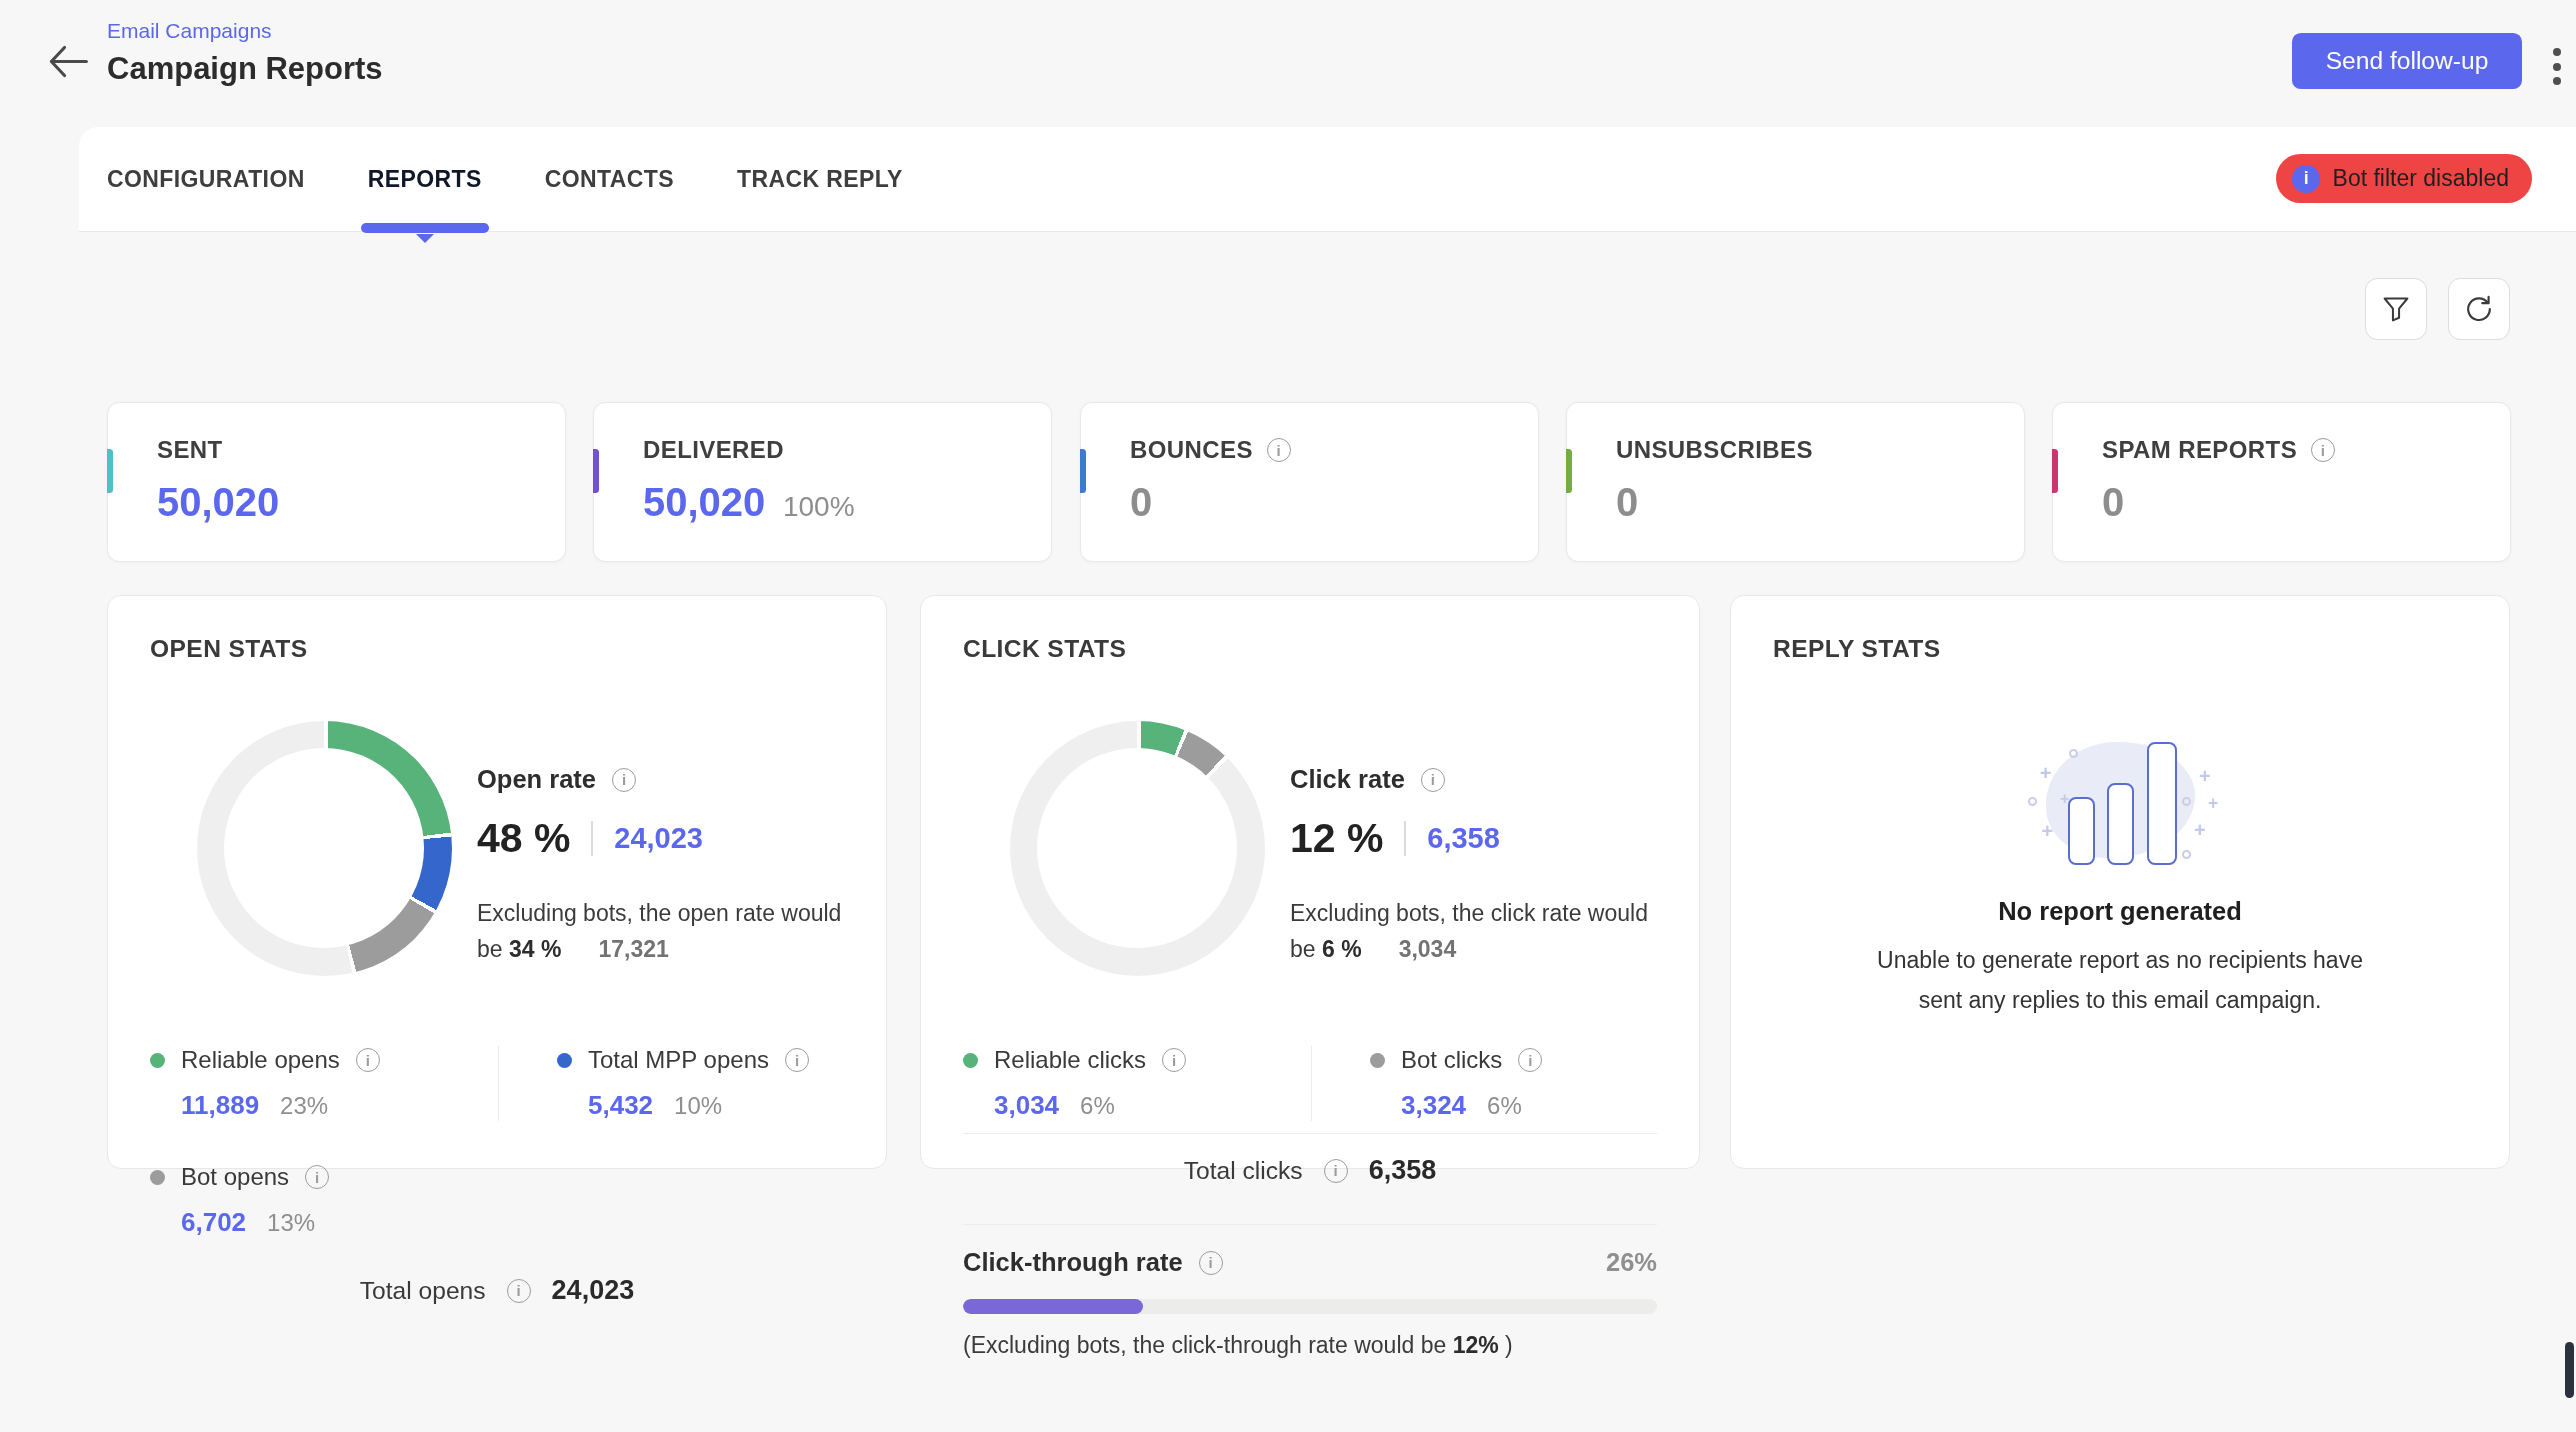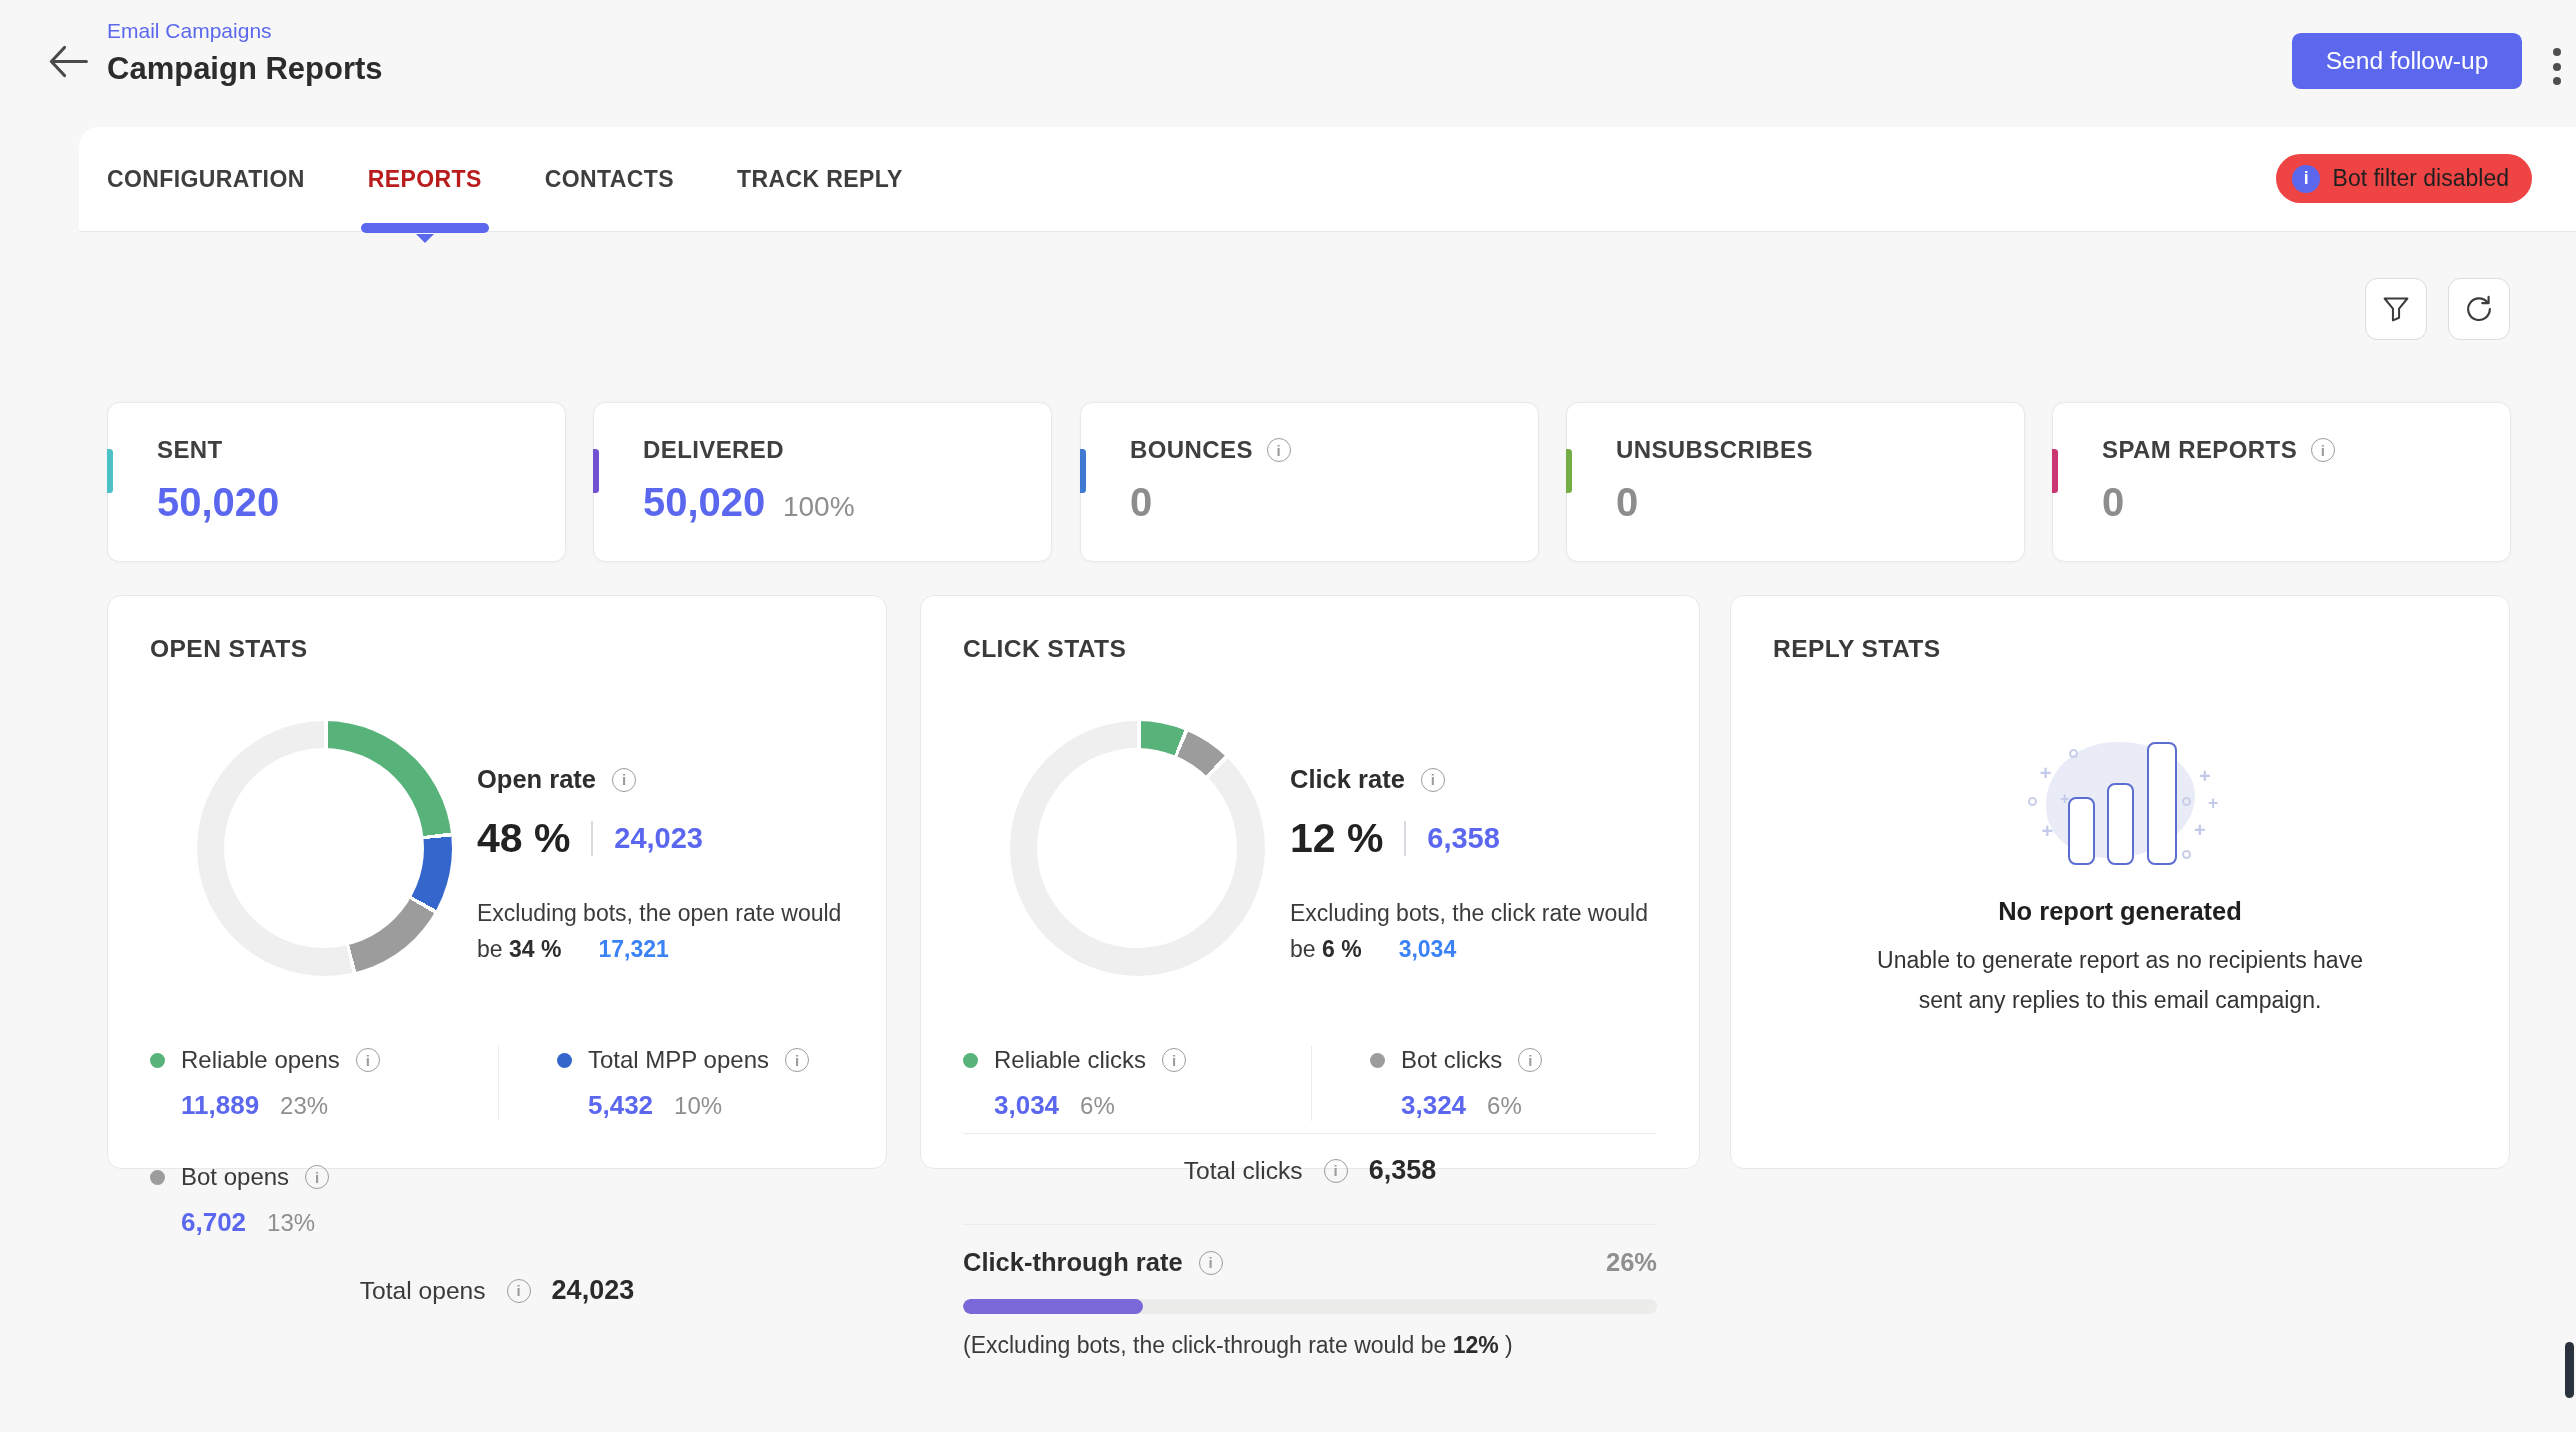--- a/index.html
+++ b/index.html
@@ -23,21 +23,21 @@
   .kebab { position:absolute; left:2544px; top:40px; width:26px; height:53px;
     display:flex; flex-direction:column; align-items:center; justify-content:center; gap:6.2px; cursor:pointer; }
   .kebab i { width:8px; height:8px; border-radius:50%; background:#4f4f4f; }
 
   
   .tabbar { position:absolute; left:79px; right:0; top:127px; height:105px;
     background:#fff; border-radius:19.3px 0 0 0; border-bottom:1.8px solid #e9e9ec; }
   .tabs { display:flex; gap:63px; padding-left:28px; height:100%; align-items:stretch; }
   .tab { font-size:23px; font-weight:700; letter-spacing:0.4px; color:#3e3e3e;
     display:flex; align-items:center; position:relative; cursor:pointer; }
-  .tab.active { color:#b91c1c; }
+  .tab.active { color:#0f172a; }
   .tab.active::after { content:""; position:absolute; left:50%; transform:translateX(-50%);
     bottom:-1.8px; width:calc(100% + 14px); height:9.7px; background:#5b68ee; border-radius:5.3px; }
   .tab.active::before { content:""; position:absolute; left:50%; transform:translateX(-50%);
     bottom:-21px; border:9.7px solid transparent; border-top-color:#5b68ee; }
   .botfilter { position:absolute; right:44px; top:27px; height:49px; border-radius:24.6px;
     background:#ef4444; display:flex; align-items:center; gap:12.3px; padding:0 23px 0 16px;
     font-size:23px; color:#1f1f1f; cursor:pointer; }
   .badge-i { width:28px; height:28px; border-radius:50%; background:#5b68ee; color:#fff;
     display:flex; align-items:center; justify-content:center; font-size:17.6px; font-weight:700; }
   .badge-i::before { content:"i"; }
@@ -74,21 +74,21 @@
     background:#fff; border-radius:50%; }
 
   .rate-block { position:absolute; left:369px; top:169px; width:369px; }
   .rate-label { font-size:25.5px; font-weight:700; color:#2e2e2e; display:flex; gap:16px; align-items:center; }
   .rate-row { margin-top:21px; display:flex; align-items:center; gap:21px; }
   .rate-value { font-size:41px; font-weight:700; color:#222; }
   .rate-sep { width:1.8px; height:35px; background:#d9dae2; }
   .rate-count { font-size:29px; font-weight:700; color:#5b67ee; }
   .excluding { margin-top:33px; font-size:23px; color:#3b3b3b; line-height:36px; }
   .excluding b { color:#2d2d2d; }
-  .excl-count { color:#3b82f6; font-weight:700; margin-left:37px; }
+  .excl-count { color:#737373; font-weight:700; margin-left:37px; }
 
   .legend { position:absolute; left:42px; top:450px; width:696px;
     display:grid; grid-template-columns:1fr 1fr; row-gap:42px; }
   .legend-item.col2 { border-left:1.8px solid #ececf0; padding-left:58px; }
   .li-head { display:flex; align-items:center; gap:16px; font-size:24px; color:#3a3a3a; }
   .li-dot { width:15px; height:15px; border-radius:50%; }
   .li-values { margin-top:16px; margin-left:31px; display:flex; align-items:baseline; gap:21px; }
   .li-value { font-size:26px; font-weight:700; color:#5b67ee; }
   .li-pct { font-size:24px; color:#8f8f8f; }
 

